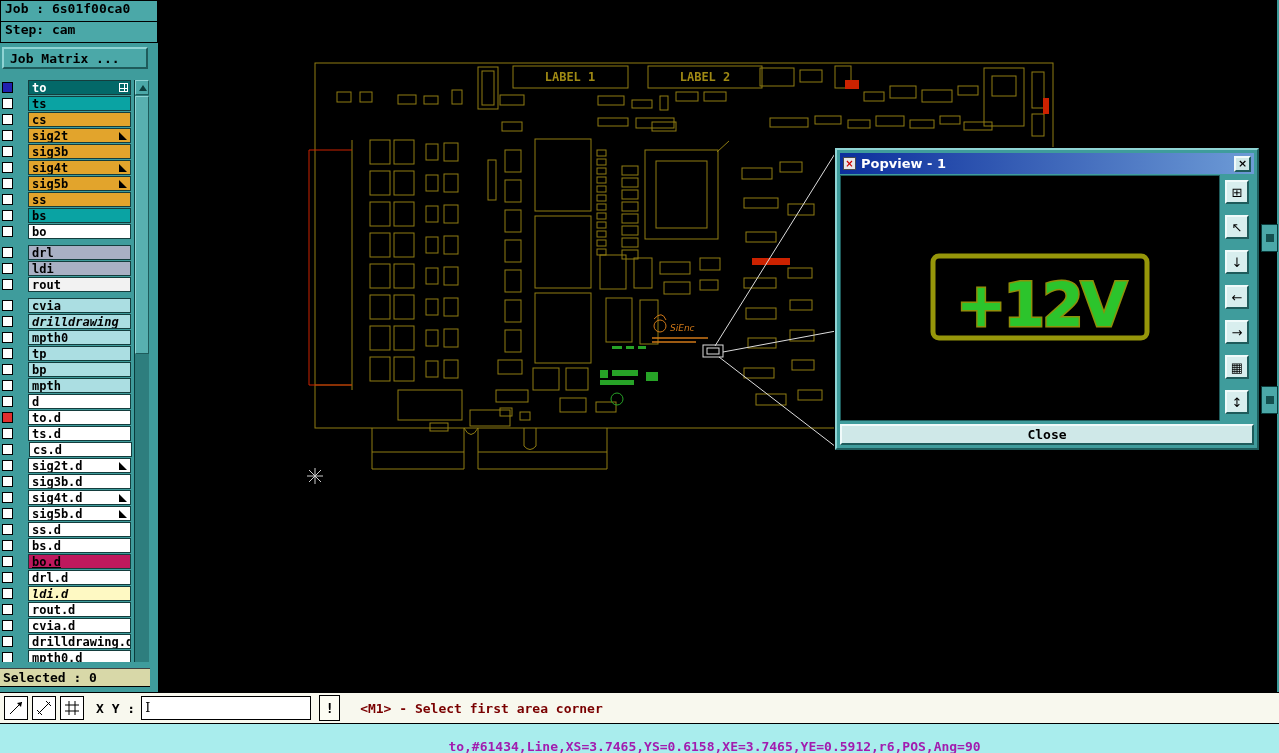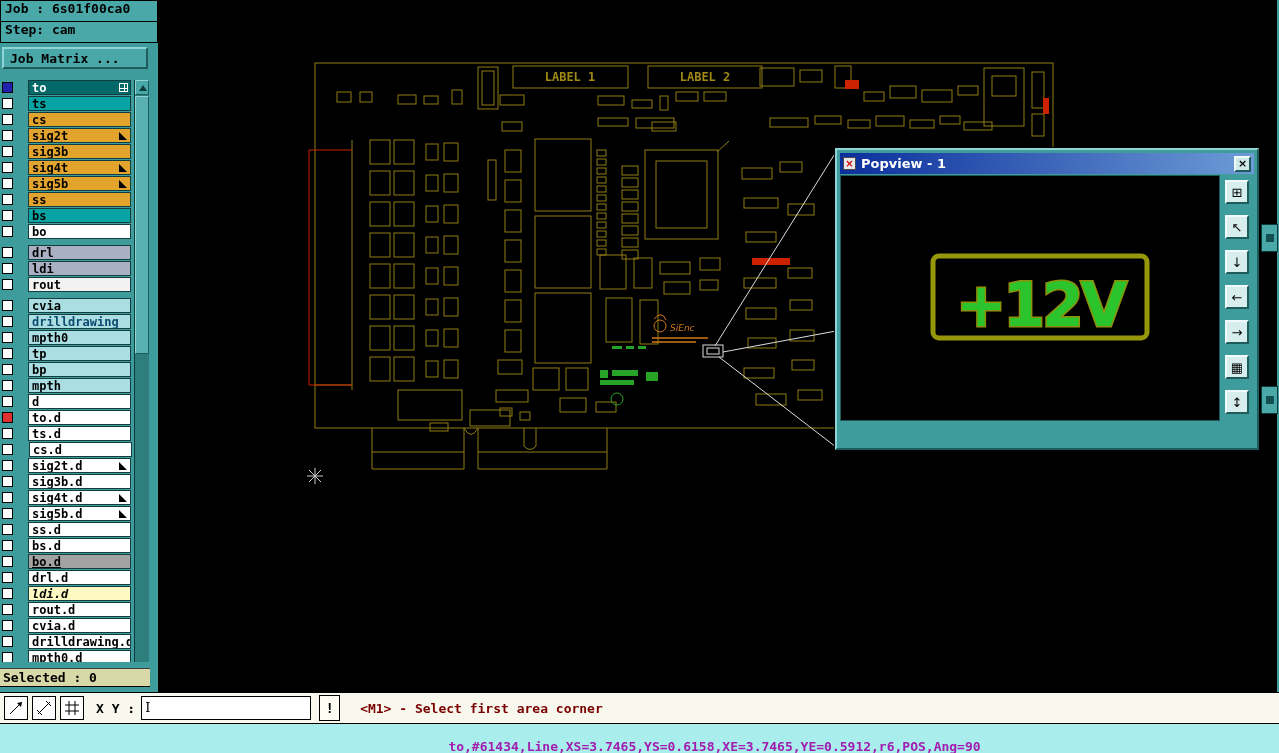--- a/index.html
+++ b/index.html
@@ -372,21 +372,21 @@
     <span class="lname" style="background: rgb(242, 242, 242); color: rgb(0, 0, 0);">rout</span>
   </div>
 
   <div class="layer-row">
     <span class="chk"></span>
     <span class="lname" style="background: rgb(171, 222, 226); color: rgb(0, 0, 0);">cvia</span>
   </div>
 
   <div class="layer-row">
     <span class="chk"></span>
-    <span class="lname" style="background: rgb(171, 222, 226); color: #0c4a6e;">drilldrawing</span>
+    <span class="lname" style="background: rgb(171, 222, 226); color: #000000; font-style: italic;">drilldrawing</span>
   </div>
 
   <div class="layer-row">
     <span class="chk"></span>
     <span class="lname" style="background: rgb(171, 222, 226); color: rgb(0, 0, 0);">mpth0</span>
   </div>
 
   <div class="layer-row">
     <span class="chk"></span>
     <span class="lname" style="background: rgb(171, 222, 226); color: rgb(0, 0, 0);">tp</span>
@@ -447,21 +447,21 @@
     <span class="lname" style="background: rgb(255, 255, 255); color: rgb(0, 0, 0);">ss.d</span>
   </div>
 
   <div class="layer-row">
     <span class="chk"></span>
     <span class="lname" style="background: rgb(255, 255, 255); color: rgb(0, 0, 0);">bs.d</span>
   </div>
 
   <div class="layer-row">
     <span class="chk"></span>
-    <span class="lname" style="background: #a3a3a3; color: rgb(0, 0, 0); text-decoration: underline;">bo.d</span>
+    <span class="lname" style="background: #be185d; color: rgb(0, 0, 0); text-decoration: underline;">bo.d</span>
   </div>
 
   <div class="layer-row">
     <span class="chk"></span>
     <span class="lname" style="background: rgb(255, 255, 255); color: rgb(0, 0, 0);">drl.d</span>
   </div>
 
   <div class="layer-row">
     <span class="chk"></span>
     <span class="lname" style="background: #fef9c3; color: rgb(0, 0, 0); font-style: italic;">ldi.d</span>
@@ -510,20 +510,21 @@
       <div class="pv-tools" id="pv-tools">
           <button class="pv-tool">⊞</button>
           <button class="pv-tool">↖</button>
           <button class="pv-tool">↓</button>
           <button class="pv-tool">←</button>
           <button class="pv-tool">→</button>
           <button class="pv-tool">▦</button>
           <button class="pv-tool">↕</button>
         </div>
     </div>
+    <button class="pv-close">Close</button>
   </div>
 
   <div class="right-edge"></div>
   <div class="edge-btn" style="top:224px;"></div>
   <div class="edge-btn" style="top:386px;"></div>
 
   <div class="toolbar">
     <button class="tool-btn">
       <svg width="18" height="18" viewBox="0 0 18 18">
         <line x1="3" y1="15" x2="15" y2="3" stroke="#000"></line>

